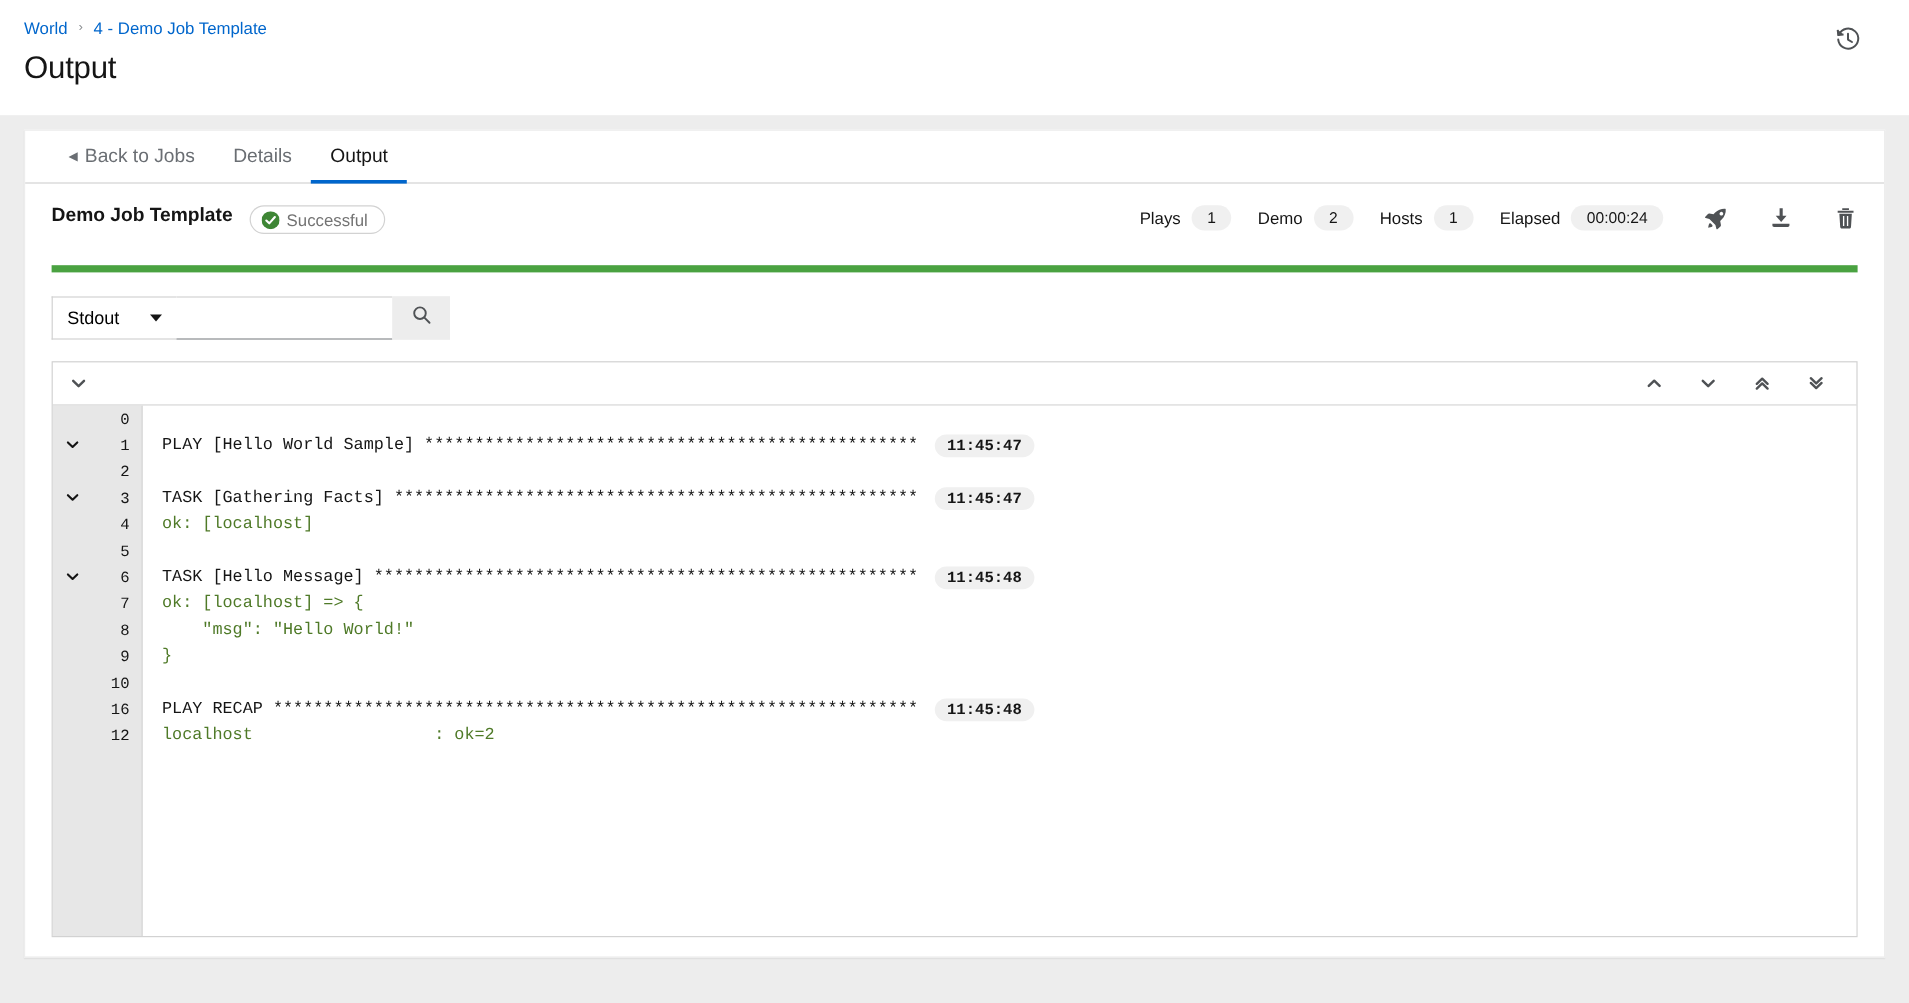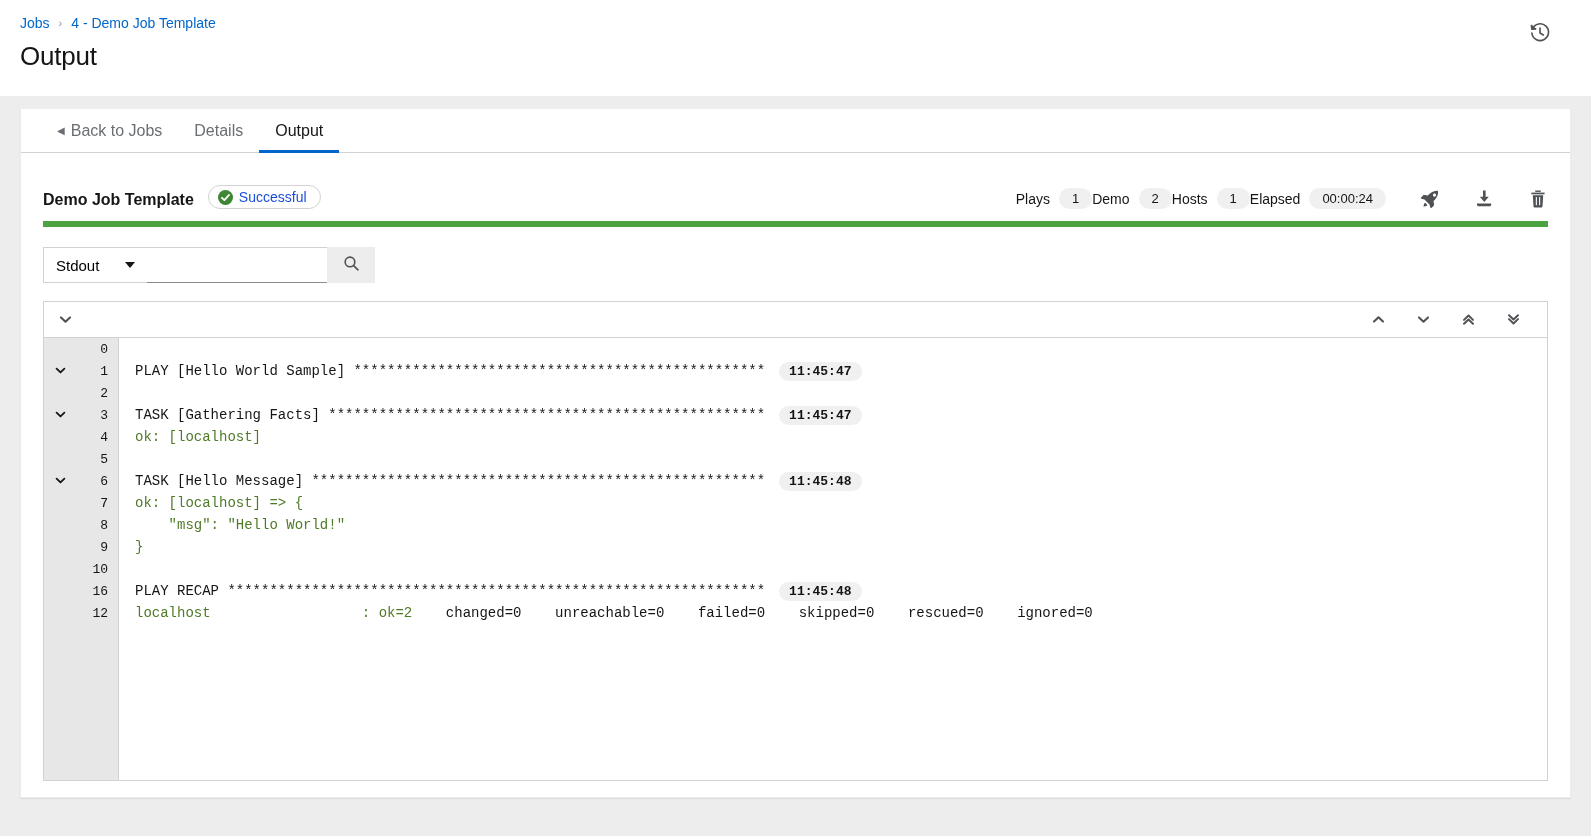--- a/index.html
+++ b/index.html
@@ -92,54 +92,55 @@
   .tab .back-caret {
     font-size: 10px;
     margin-right: 6px;
     line-height: 1;
     color: #6a6e73;
   }
 
   
   .job-bar {
     display: flex;
-    align-items: flex-end;
+    align-items: flex-start;
     padding: 18px 22px 0 22px;
     height: 56px;
   }
   .job-name {
     font-size: 16px;
     font-weight: bold;
     color: #151515;
   }
   .status-pill {
     display: inline-flex;
     align-items: center;
     gap: 6px;
     border: 1px solid #d2d2d2;
     border-radius: 20px;
     padding: 3px 13px 3px 9px;
     margin-left: 14px;
     font-size: 14px;
-    color: #1d4ed8;
+    color: #737373;
     background: #fff;
   }
   .status-pill svg { display: block; }
 
   .job-stats {
     margin-left: auto;
     display: flex;
     align-items: center;
     gap: 0;
   }
   .stat {
     display: flex;
     align-items: center;
     font-size: 14px;
     color: #151515;
+    margin-left: 22px;
   }
   .stat .val {
     background: #f0f0f0;
     border-radius: 20px;
     padding: 3px 13px;
     margin-left: 9px;
     font-size: 13px;
     color: #151515;
     min-width: 30px;
     text-align: center;
@@ -288,21 +289,21 @@
     font-weight: bold;
     font-family: "Liberation Mono", monospace;
     color: #151515;
   }
 </style>
 </head>
 <body>
 
 <div class="page-header">
   <div class="breadcrumb">
-    <a>Jobs</a>
+    <a>World</a>
     <span class="sep">›</span>
     <a>4 - Demo Job Template</a>
   </div>
   <div class="page-title">Output</div>
   <div class="history-icon">
     <svg viewBox="0 0 20 20" width="22" height="22" fill="none" stroke="#4f5255" stroke-width="1.5">
       <path d="M3.2 6.2A7.6 7.6 0 1 1 2.6 10" stroke-linecap="round"></path>
       <polyline points="2.2,2.6 2.6,6.6 6.6,6.2" stroke-linejoin="round" fill="#4f5255" stroke="#4f5255"></polyline>
       <polyline points="10,5.6 10,10 13,11.8" stroke-linecap="round" stroke-linejoin="round"></polyline>
     </svg>
@@ -486,18 +487,18 @@
           <div class="line"><span></span></div>
           <div class="line"><span>TASK [Gathering Facts] ****************************************************</span><span class="ts">11:45:47</span></div>
           <div class="line green"><span>ok: [localhost]</span></div>
           <div class="line"><span></span></div>
           <div class="line"><span>TASK [Hello Message] ******************************************************</span><span class="ts">11:45:48</span></div>
           <div class="line green"><span>ok: [localhost] =&gt; {</span></div>
           <div class="line green"><span>    "msg": "Hello World!"</span></div>
           <div class="line green"><span>}</span></div>
           <div class="line"><span></span></div>
           <div class="line"><span>PLAY RECAP ****************************************************************</span><span class="ts">11:45:48</span></div>
-          <div class="line"><span class="green">localhost                  : </span><span class="green">ok=2</span><span>    changed=0    unreachable=0    failed=0    skipped=0    rescued=0    ignored=0</span></div>
+          <div class="line"><span class="green">localhost                  : </span><span class="green">ok=2</span></div>
         </div>
     </div>
   </div>
 
 </div>
 
 </body></html>

